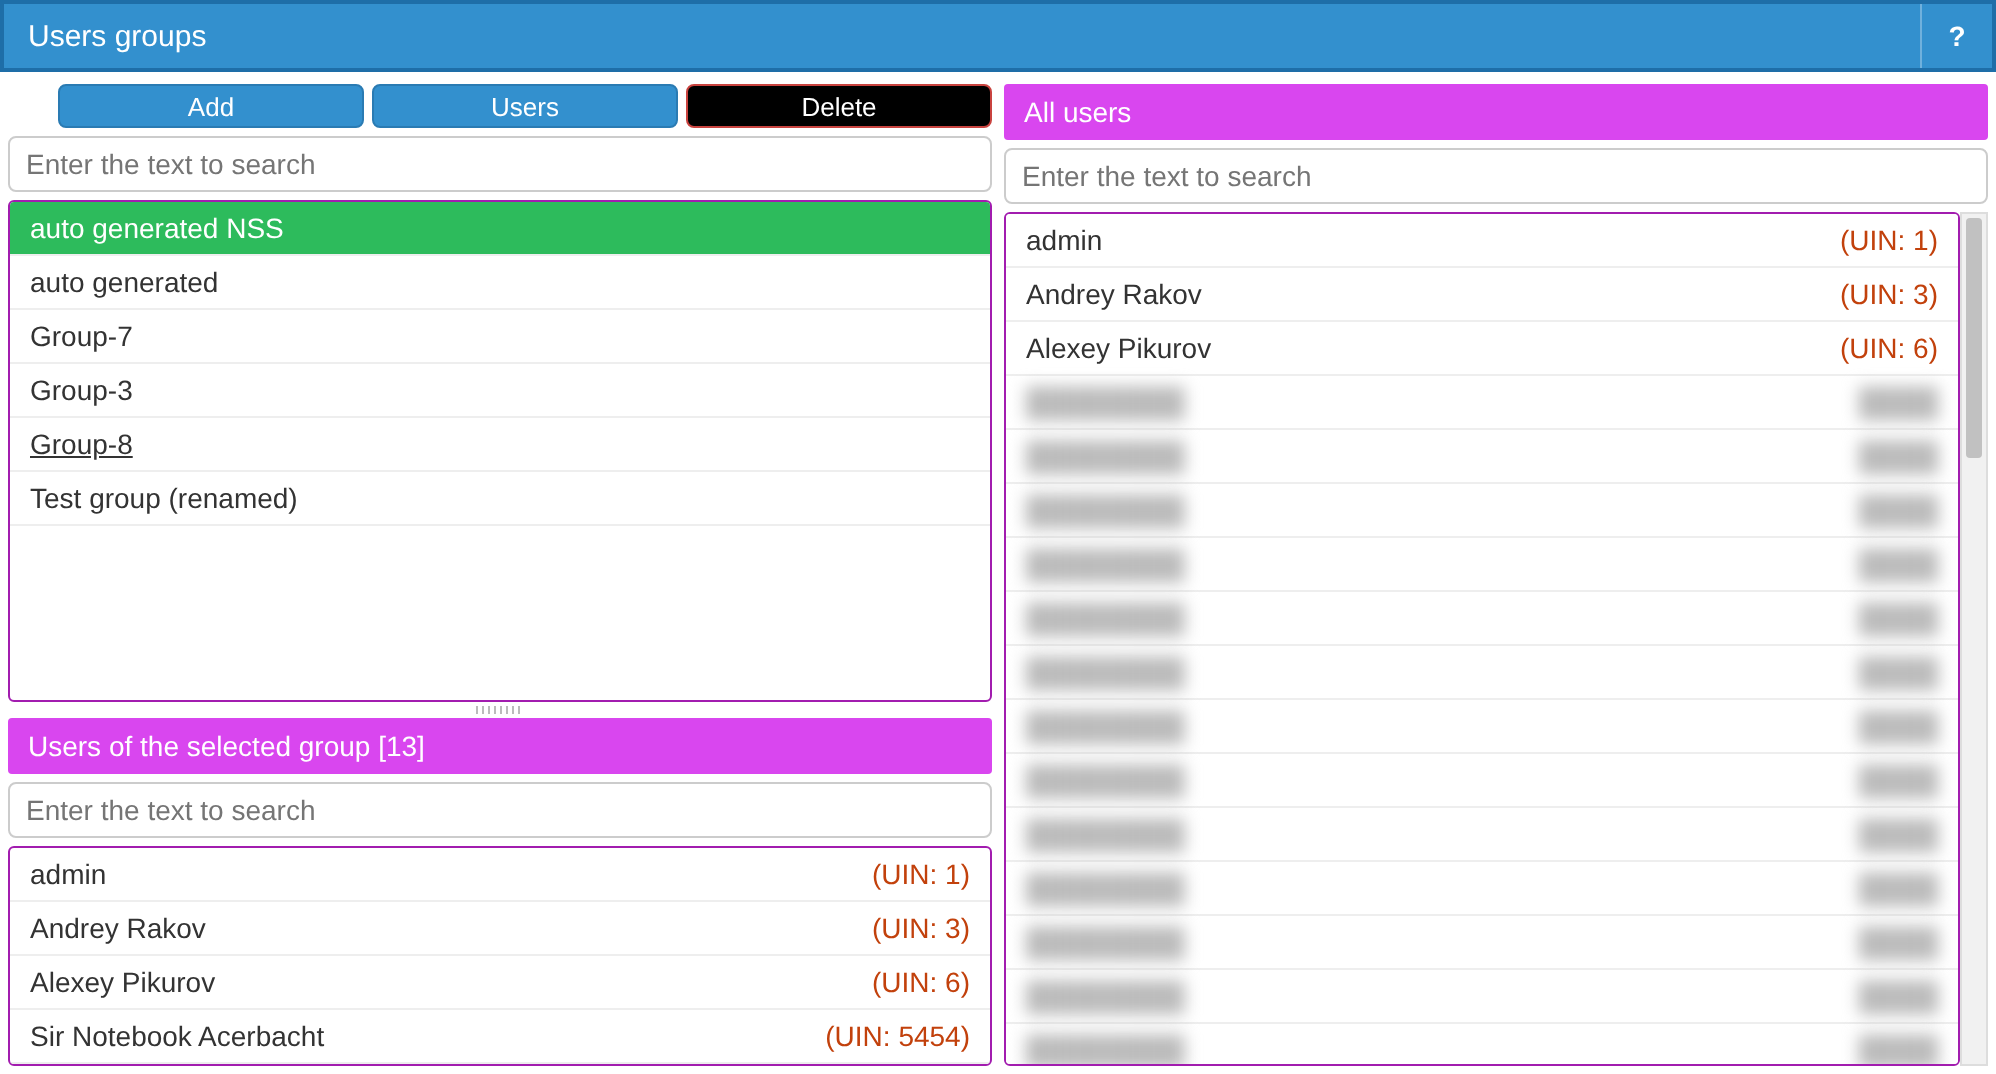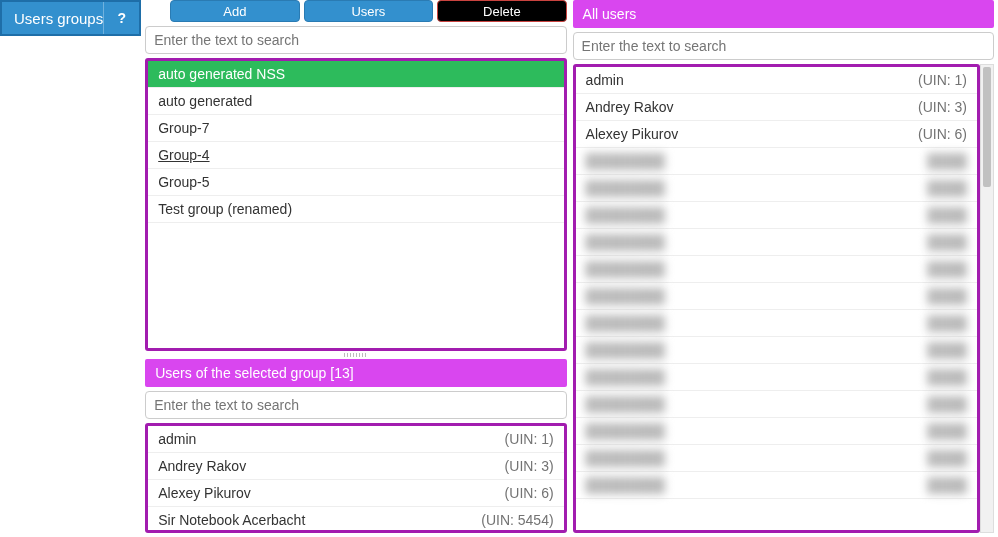--- a/index.html
+++ b/index.html
@@ -1,18 +1,18 @@
 <!DOCTYPE html>
 <html><head>
 <meta charset="utf-8">
 <style>
   * { box-sizing: border-box; margin: 0; padding: 0; }
   html, body { width: 998px; height: 537px; font-family: Arial, sans-serif; font-size: 14px; overflow: hidden; background: #fff; }
   
-  .app { display: flex; flex-direction: row; width: 100%; height: 100%; }
+  .app { display: flex; flex-direction: column; width: 100%; height: 100%; }
   
   .title-bar {
     background: #3390ce;
     color: #fff;
     height: 36px;
     display: flex;
     align-items: center;
     padding: 0 12px;
     border: 2px solid #1e6ea8;
     margin-bottom: 6px;
@@ -65,41 +65,41 @@
     color: #fff;
     height: 28px;
     display: flex;
     align-items: center;
     padding: 0 10px;
     font-size: 14px;
     border-radius: 2px;
   }
   
   .list {
-    border: 3px solid #a21caf;
+    border: 1px solid #a21caf;
     border-radius: 3px;
     overflow-y: auto;
     background: #fff;
     position: relative;
   }
   .list.groups { flex: 1; min-height: 0; }
   .list.selusers { height: 110px; }
   .list.all { flex: 1; min-height: 0; }
   
   .row {
     display: flex;
     justify-content: space-between;
     align-items: center;
     padding: 0 10px;
     height: 27px;
     border-bottom: 1px solid #eee;
     color: #333;
     cursor: pointer;
   }
-  .row .uin { color: #737373; }
+  .row .uin { color: #c2410c; }
   .row.sel { background: #2dbb5c; color: #fff; }
   .row.hov { text-decoration: underline; }
   .row.blurred .nm, .row.blurred .uin {
     filter: blur(4px);
     color: #bbb;
     font-style: italic;
     user-select: none;
   }
   
   .resize-handle {
@@ -154,25 +154,25 @@
       <div class="list groups" id="groups-list">
           <div class="row sel">
             <span>auto generated NSS</span>
           </div>
           <div class="row">
             <span>auto generated</span>
           </div>
           <div class="row">
             <span>Group-7</span>
           </div>
+          <div class="row">
+            <span>Group-3</span>
+          </div>
           <div class="row hov">
-            <span>Group-4</span>
-          </div>
-          <div class="row">
-            <span>Group-5</span>
+            <span>Group-8</span>
           </div>
           <div class="row">
             <span>Test group (renamed)</span>
           </div>
         </div>
 
       <div class="resize-handle"></div>
 
       <div class="panel-header selected-header">Users of the selected group [13]</div>
       <input class="search" placeholder="Enter the text to search" style="">

